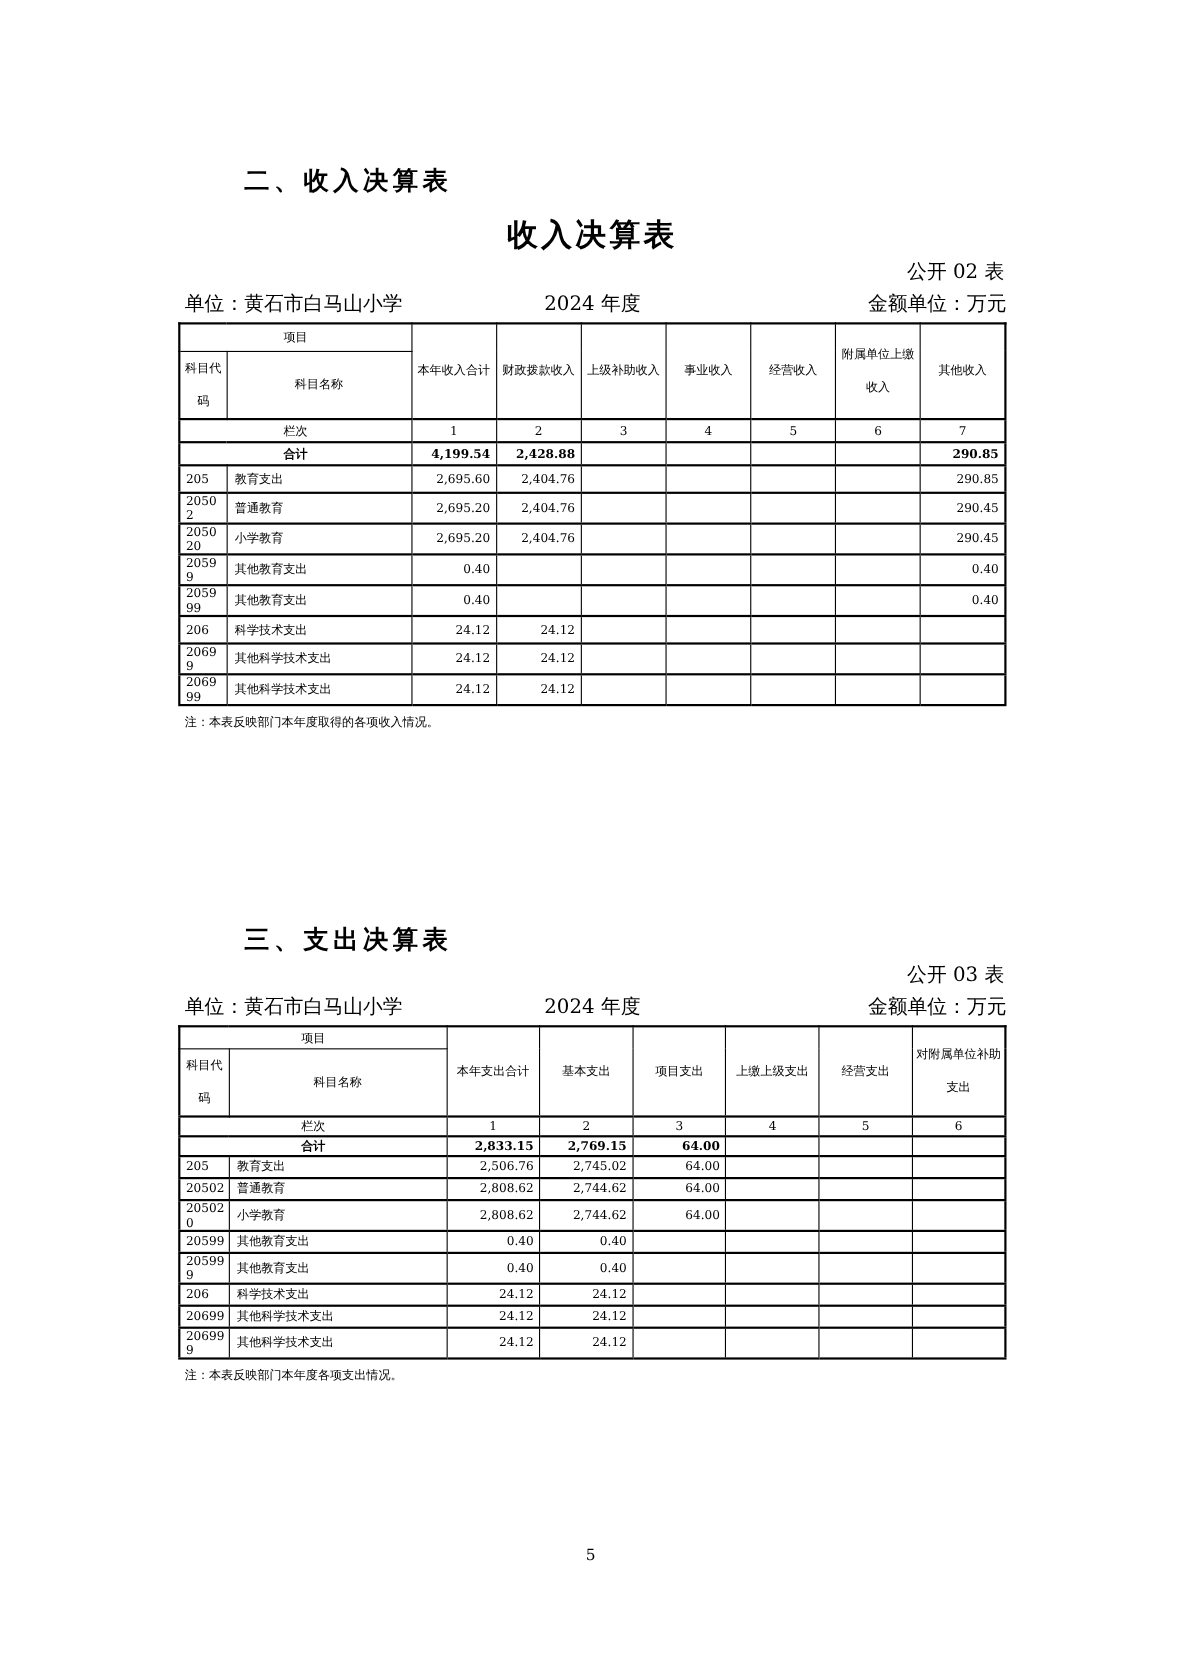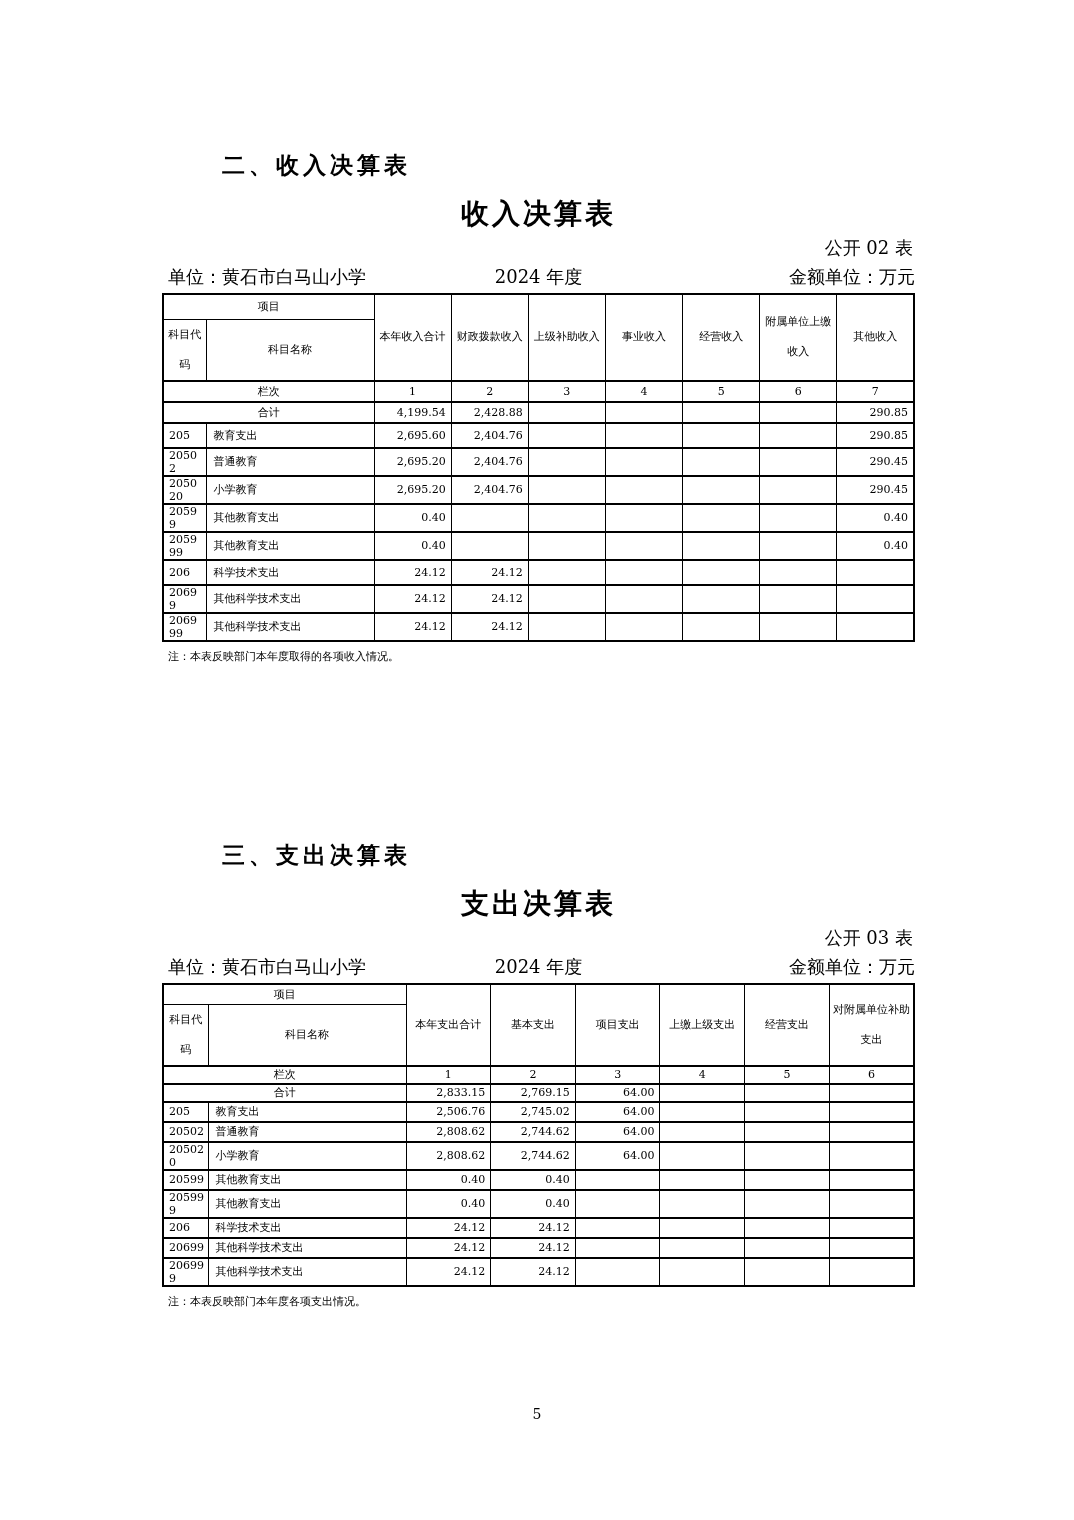--- a/index.html
+++ b/index.html
@@ -76,21 +76,21 @@
   }
   .fin-table .c    { text-align: center; }
   .fin-table .num  { text-align: right; padding-right: 5px; }
   .fin-table .code { text-align: left; padding-left: 5px; }
   .fin-table .name { text-align: left; padding-left: 7px; }
   .row-header td, .fin-table .colhead { line-height: 30px; }
   .row-lanci td, .row-total td, .row-data td {
     border-top-width: 2px;
     border-bottom-width: 2px;
   }
-  .row-total td { font-weight: 400; }
+  .row-total td { font-weight: 700; }
 
   .income-table  .row-project { height: 25px; }
   .income-table  .row-header  { height: 56px; }
   .income-table  .row-lanci   { height: 21px; }
   .income-table  .row-total   { height: 21px; }
   .income-table  .row-data    { height: 25px; }
 
   .expense-table .row-project { height: 20px; }
   .expense-table .row-header  { height: 60px; }
   .expense-table .row-lanci   { height: 18px; }
@@ -257,21 +257,20 @@
             <td class="num"></td>
             <td class="num"></td>
           </tr>
         </tbody>
       </table>
     <div class="table-note">注：本表反映部门本年度取得的各项收入情况。</div>
   </section>
 
   <section class="section" id="section-expense">
     <h2 class="section-heading">三、支出决算表</h2>
-    <h1 class="table-title">支出决算表</h1>
     <div class="table-code">公开 03 表</div>
     <div class="meta-row">
       <span class="meta-left">单位：黄石市白马山小学</span>
       <span class="meta-center">2024 年度</span>
       <span class="meta-right">金额单位：万元</span>
     </div>
     <table class="fin-table expense-table">
       <colgroup>
         <col style="width:45px">
         <col style="width:198px">

